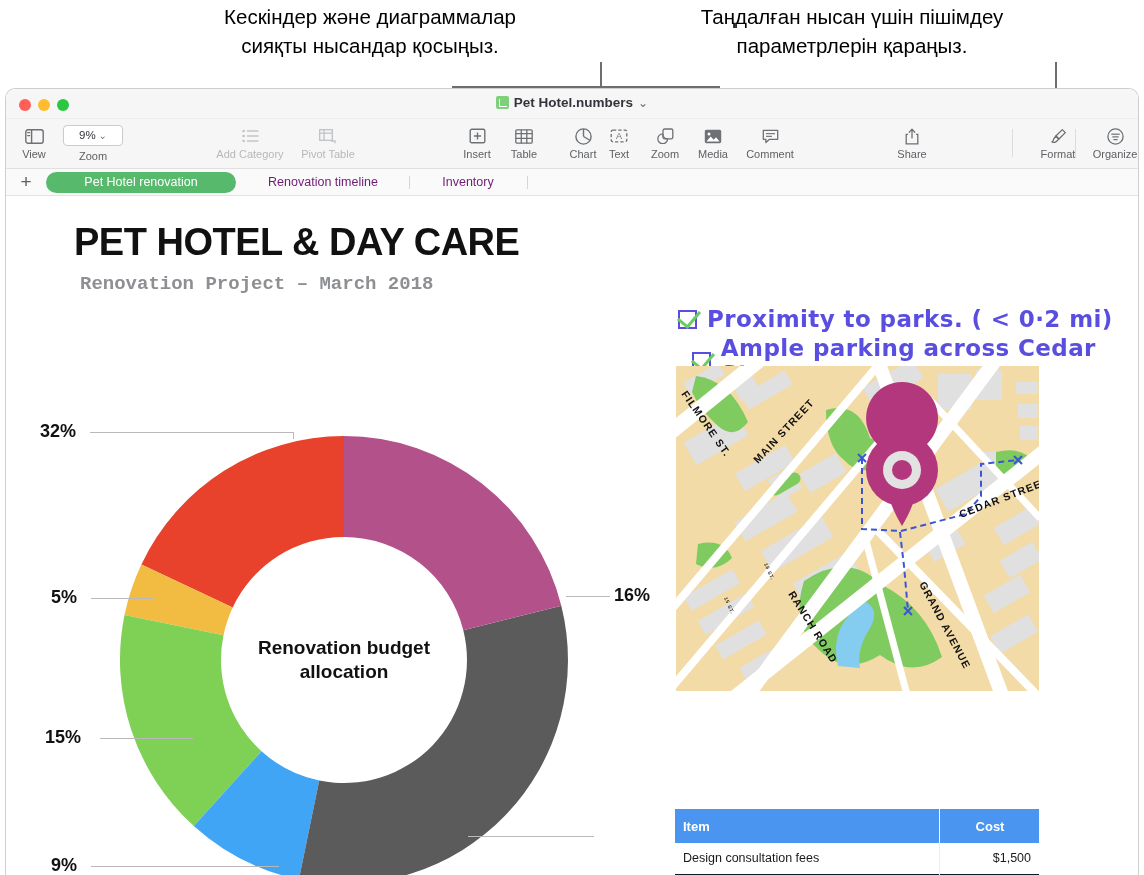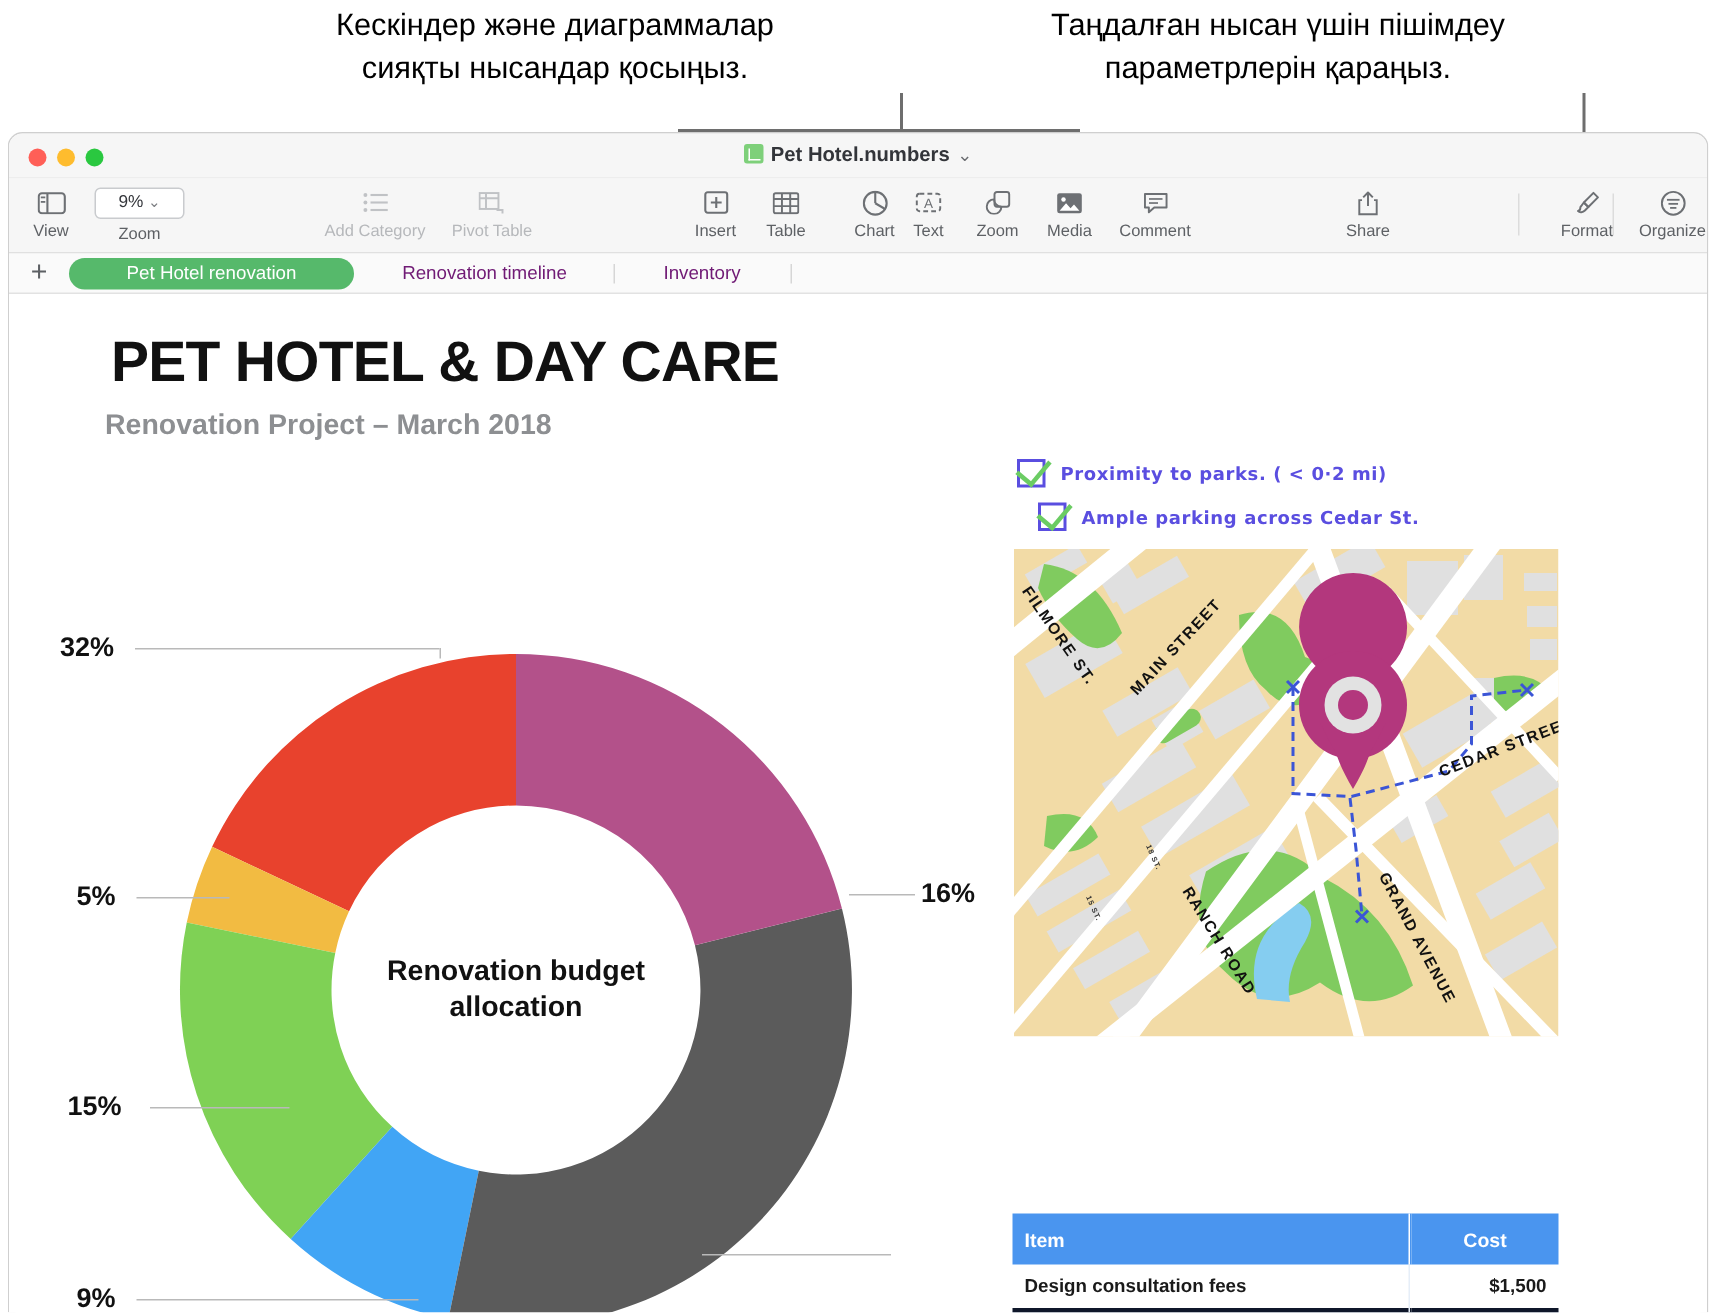--- a/index.html
+++ b/index.html
@@ -119,22 +119,22 @@
   .tab-div { position:absolute; top:7px; width:1px; height:13px; background:#d6d6d6; }
 
   
   #canvas { position: relative; background: #ffffff; height: 679px; }
 
   #sheet-title {
     position:absolute; left:68px; top:25px;
     font-size: 38px; font-weight: bold; color:#111; letter-spacing:-0.5px;
   }
   #sheet-sub {
-    position:absolute; left:64px; top:77px;
-    font-size: 19px; font-weight: bold; color:#8d8f92;
+    position:absolute; left:74px; top:77px;
+    font-size: 19px; font-weight: bold; color:#8d8f92;font-family:Liberation Mono, monospace;
   }
   #donut-center {
     position:absolute; left:50%; top:50%; transform:translate(-50%,-50%);
     width:240px; text-align:center;
     font-size:19px; font-weight:bold; color:#111; line-height:24px;
   }
   .pct-label { position:absolute; font-size:18px; font-weight:bold; color:#111; }
   .leader { position:absolute; height:1px; background:#b9b9b9; }
   .leader-v { position:absolute; width:1px; background:#b9b9b9; }
 
@@ -142,34 +142,34 @@
   .chk-row { position:absolute; left:672px; display:flex; align-items:center; gap:10px; }
   .chk-box {
     position:relative; width:19px; height:19px; border:2px solid #5a4ee0; background:#fff;
   }
   .chk-box::after {
     content:""; position:absolute; left:2px; top:-6px; width:11px; height:18px;
     border-right:3px solid #6bcc63; border-bottom:3px solid #6bcc63;
     transform: rotate(40deg);
   }
   .chk-txt {
-    color:#5a4ee0; font-size:12px; font-weight:bold;
+    color:#5a4ee0; font-size:23px; font-weight:bold;
     font-family:"DejaVu Sans", sans-serif; letter-spacing:0.4px;
   }
 
   
   #tbl { position:absolute; left:669px; top:613px; width:364px;
          border-collapse:collapse; font-size:12.5px; color:#1a1a1a; }
   #tbl th, #tbl td { padding:5px 8px; height:31px; }
   #tbl thead th {
     background:#4a95ef; color:#fff; font-weight:bold; text-align:left;
     font-size:13px; height:34px;
   }
   #tbl tbody tr.alt td { background:#dbe9fb; }
-  #tbl tbody tr td { border-bottom:5px solid #0f172a;font-weight:bold; }
+  #tbl tbody tr td { border-bottom:1px solid #0f172a; }
   #tbl td.cost { text-align:right; width:98px; }
   .tbl-vline { position:absolute; background:#fff; width:1px; }
 </style>
 </head>
 <body>
 
 <div id="root">
 
   <div id="callout-right" class="callout-text">Таңдалған нысан үшін пішімдеу
 параметрлерін қараңыз.</div>

